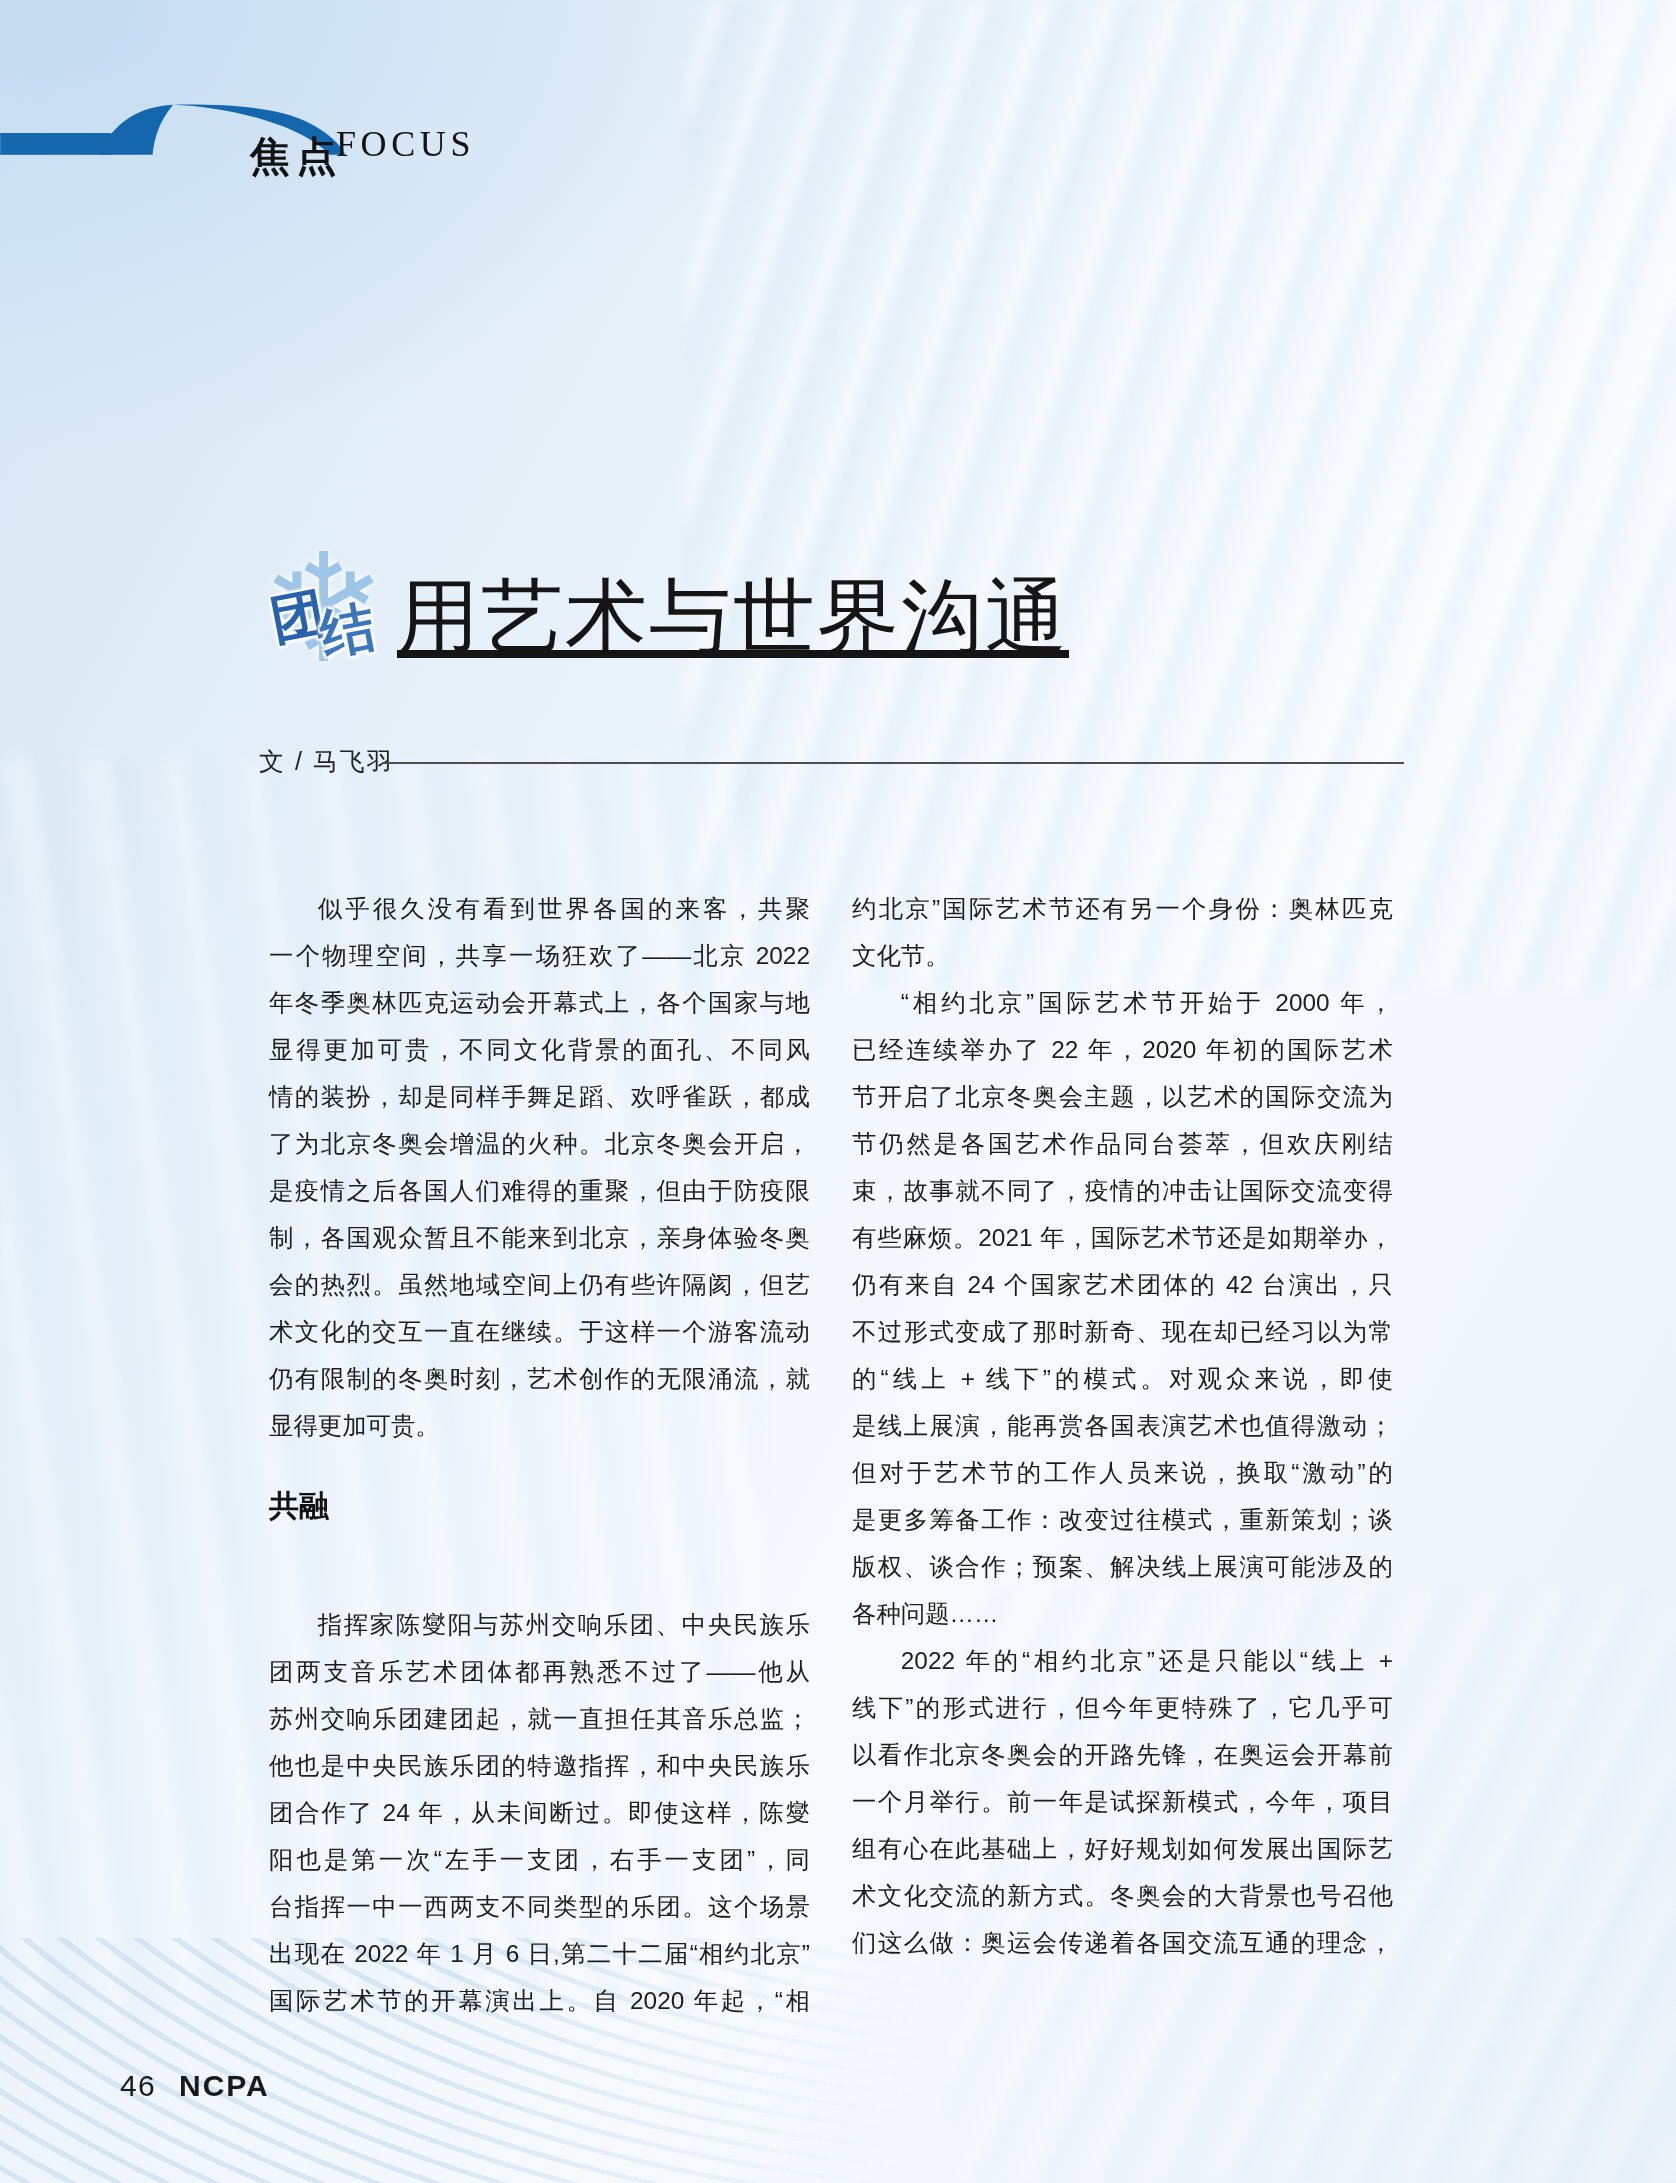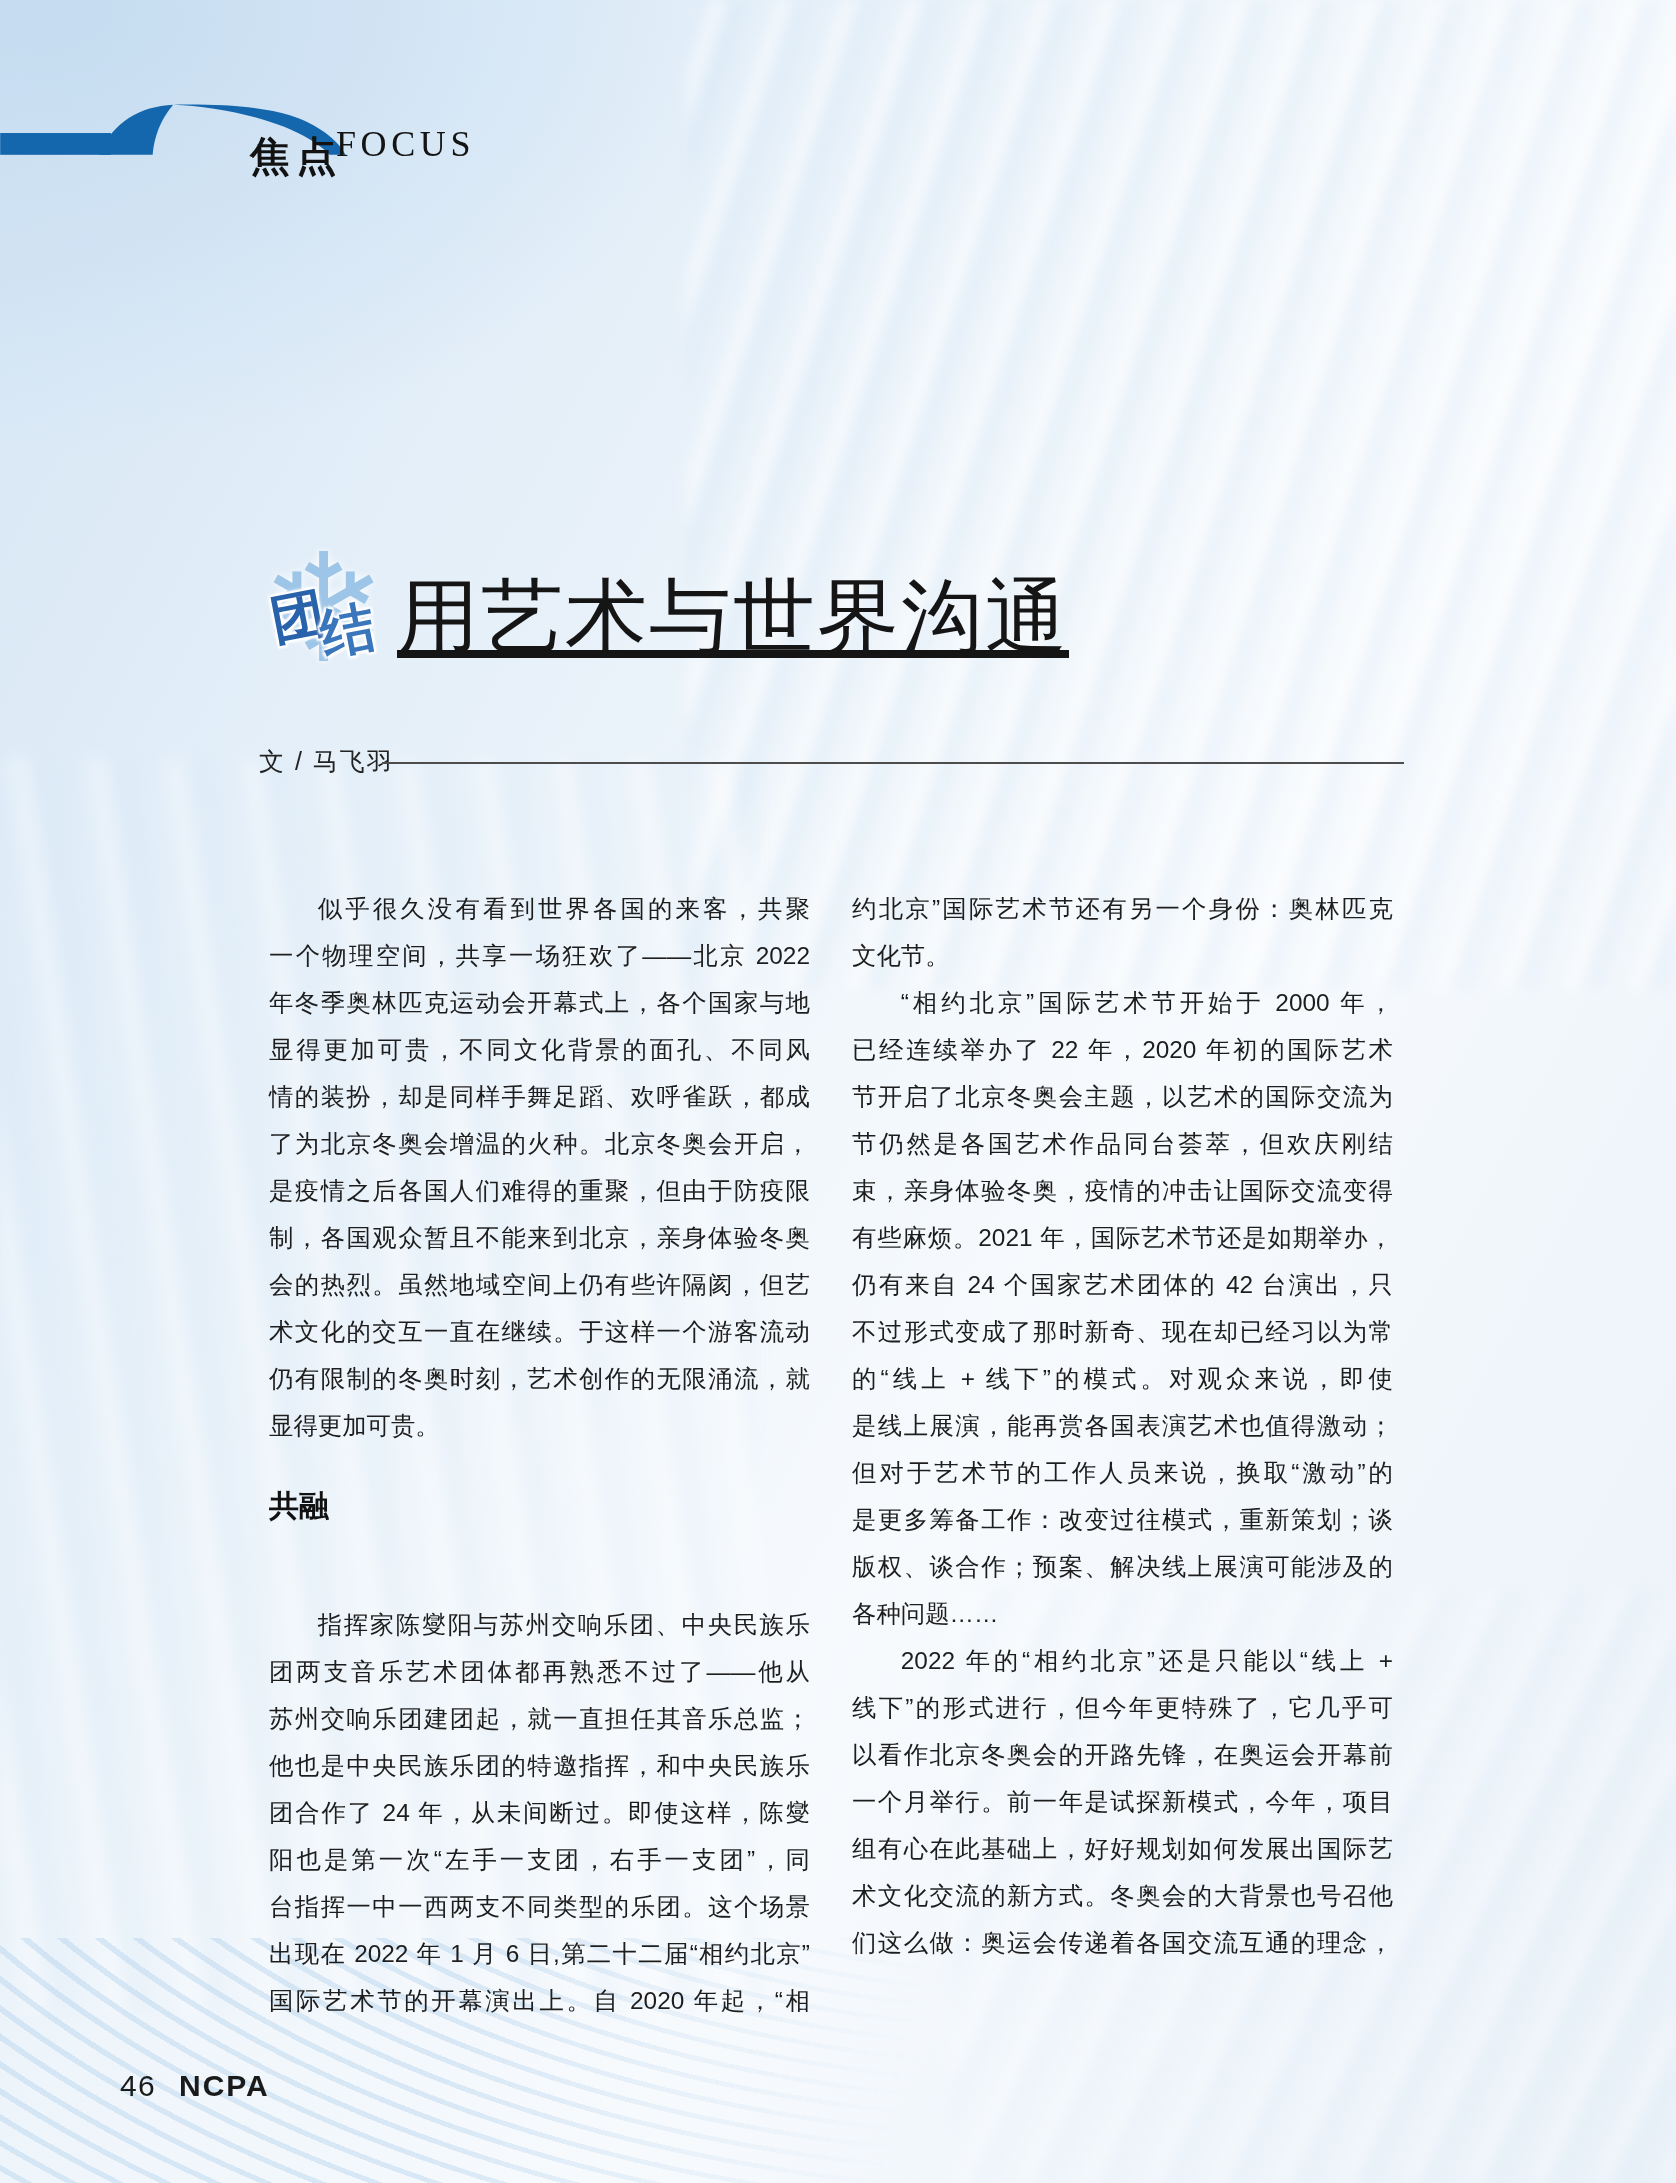--- a/index.html
+++ b/index.html
@@ -111,21 +111,21 @@
         <div class="line">出现在 2022 年 1 月 6 日,第二十二届“相约北京”</div>
         <div class="line">国际艺术节的开幕演出上。自 2020 年起，“相</div>
       </div>
     <div id="col-right" class="column">
         <div class="line">约北京”国际艺术节还有另一个身份：奥林匹克</div>
         <div class="line end">文化节。</div>
         <div class="line indent">“相约北京”国际艺术节开始于 2000 年，</div>
         <div class="line">已经连续举办了 22 年，2020 年初的国际艺术</div>
         <div class="line">节开启了北京冬奥会主题，以艺术的国际交流为</div>
         <div class="line">节仍然是各国艺术作品同台荟萃，但欢庆刚结</div>
-        <div class="line">束，亲身体验冬奥，疫情的冲击让国际交流变得</div>
+        <div class="line">束，故事就不同了，疫情的冲击让国际交流变得</div>
         <div class="line">有些麻烦。2021 年，国际艺术节还是如期举办，</div>
         <div class="line">仍有来自 24 个国家艺术团体的 42 台演出，只</div>
         <div class="line">不过形式变成了那时新奇、现在却已经习以为常</div>
         <div class="line">的“线上 + 线下”的模式。对观众来说，即使</div>
         <div class="line">是线上展演，能再赏各国表演艺术也值得激动；</div>
         <div class="line">但对于艺术节的工作人员来说，换取“激动”的</div>
         <div class="line">是更多筹备工作：改变过往模式，重新策划；谈</div>
         <div class="line">版权、谈合作；预案、解决线上展演可能涉及的</div>
         <div class="line end">各种问题……</div>
         <div class="line indent">2022 年的“相约北京”还是只能以“线上 +</div>

